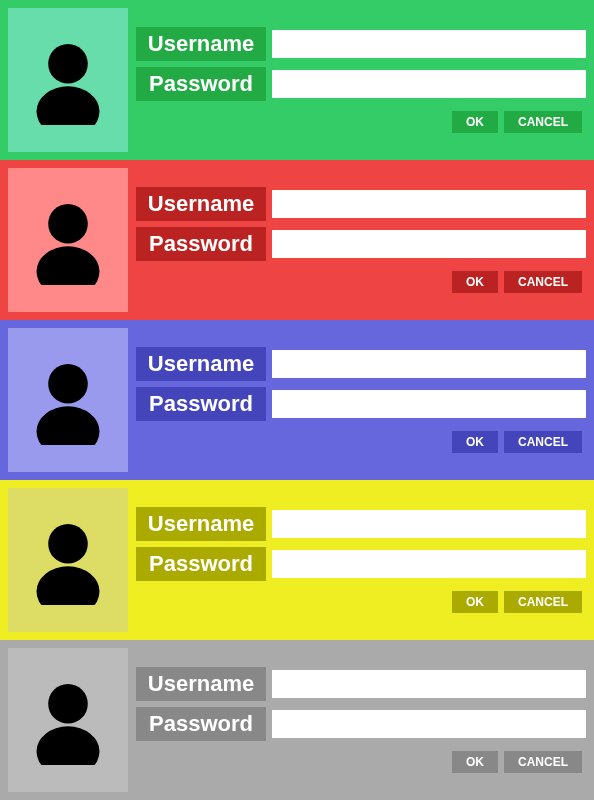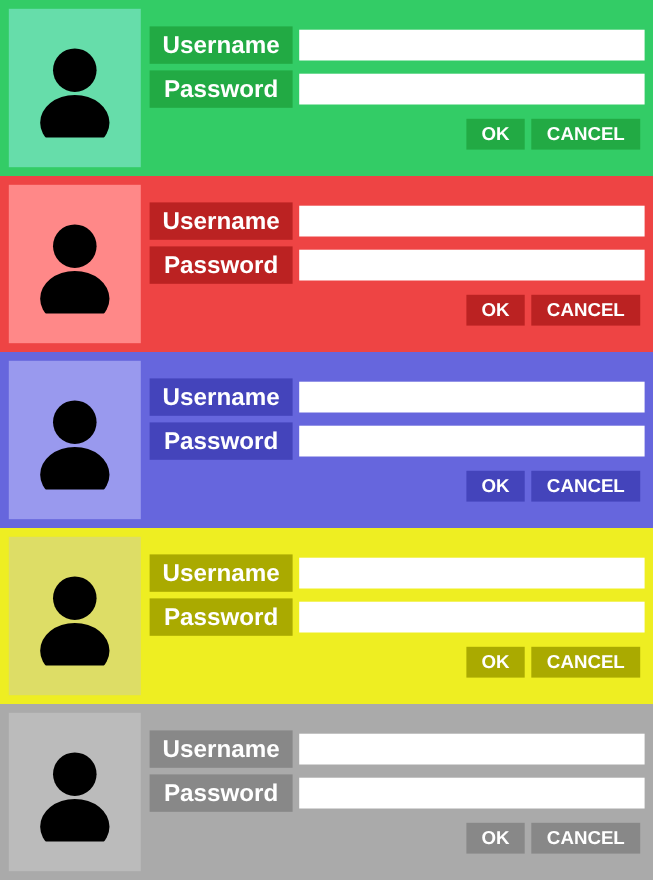--- a/index.html
+++ b/index.html
@@ -71,21 +71,21 @@
     .button-row {
       display: flex;
       justify-content: flex-end;
       gap: 6px;
       margin-top: 4px;
       padding-right: 4px;
     }
 
     .btn {
       padding: 4px 14px;
-      font-size: 17px;
+      font-size: 12px;
       font-weight: bold;
       cursor: pointer;
       border: none;
       color: white;
     }
 
     
     .panel-green {
       background-color: #33cc66;
     }

